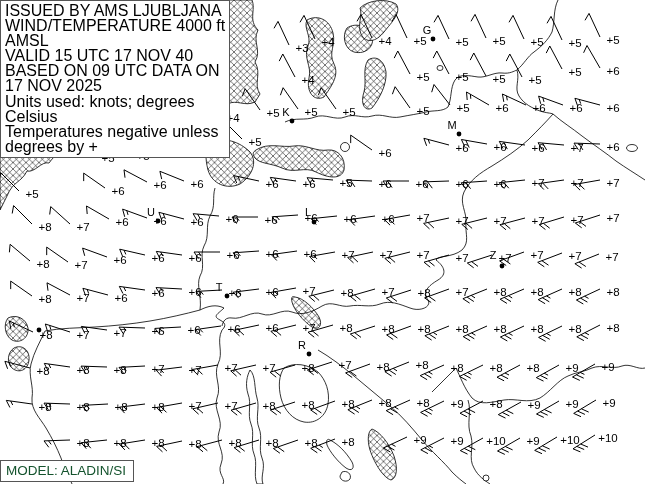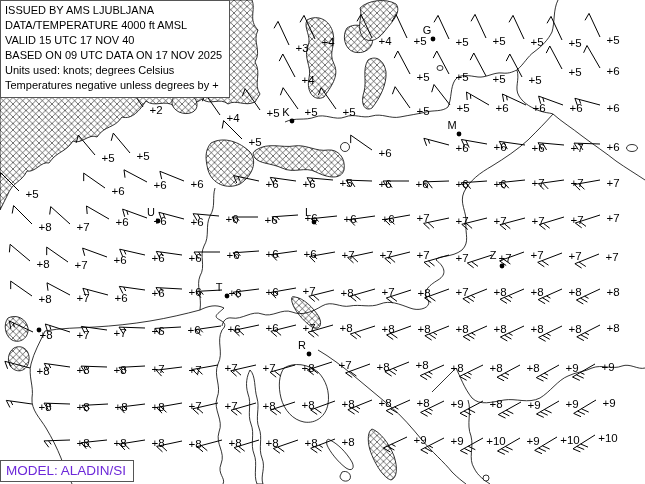--- a/index.html
+++ b/index.html
@@ -1,23 +1,23 @@
 <!DOCTYPE html>
 <html><head>
 <meta charset="utf-8">
 <style>
   html,body{margin:0;padding:0;background:#fff;}
   .stage{position:relative;width:645px;height:484px;background:#fff;overflow:hidden;
          font-family:"Liberation Sans", sans-serif;}
   svg{position:absolute;left:0;top:0;}
   .info-box{position:absolute;left:0;top:0;width:221px;background:#fff;
-    border:1px solid #555;padding:2px 3px 3px 4px;font-size:11px;line-height:15.1px;color:#000;}
+    border:1px solid #555;padding:2px 3px 3px 4px;font-size:16px;line-height:15.1px;color:#000;}
   .info-box b{font-weight:normal;}
   .model-box{position:absolute;left:0;top:460px;background:#fff;border:1px solid #555;
-    padding:2px 7px 3px 5px;font-size:13.5px;color:#6d28d9;}
+    padding:2px 7px 3px 5px;font-size:13.5px;color:#14532d;}
   text{font-family:"Liberation Sans", sans-serif;}
 </style>
 </head>
 <body>
 
 <div class="stage">
   <svg id="map" width="645" height="484" viewBox="0 0 645 484">
     <defs>
       <pattern id="xh" width="6.5" height="6.5" patternUnits="userSpaceOnUse">
         <rect width="6.5" height="6.5" fill="#ffffff"></rect>
@@ -721,21 +721,21 @@
         <circle cx="502" cy="266" r="2.4" fill="#000000"></circle>
         <text x="493" y="259" font-size="11" fill="#000000" text-anchor="middle">Z</text>
         <circle cx="309" cy="354" r="2.4" fill="#000000"></circle>
         <text x="302" y="349" font-size="11" fill="#000000" text-anchor="middle">R</text>
         <circle cx="39" cy="330" r="2.4" fill="#000000"></circle>
       </g>
   </svg>
 
   <div class="info-box">
     <div>ISSUED BY AMS LJUBLJANA</div>
-    <div><span>DATA/TEMPERATURE </span><b>4000 ft AMSL</b></div>
+    <div><span>WIND/TEMPERATURE </span><b>4000 ft AMSL</b></div>
     <div><b>VALID 15 UTC 17 NOV 40</b></div>
     <div>BASED ON 09 UTC DATA ON 17 NOV 2025</div>
     <div>Units used: knots; degrees Celsius</div>
     <div>Temperatures negative unless degrees by +</div>
   </div>
 
   <div class="model-box">MODEL: ALADIN/SI</div>
 </div>
 
 </body></html>

